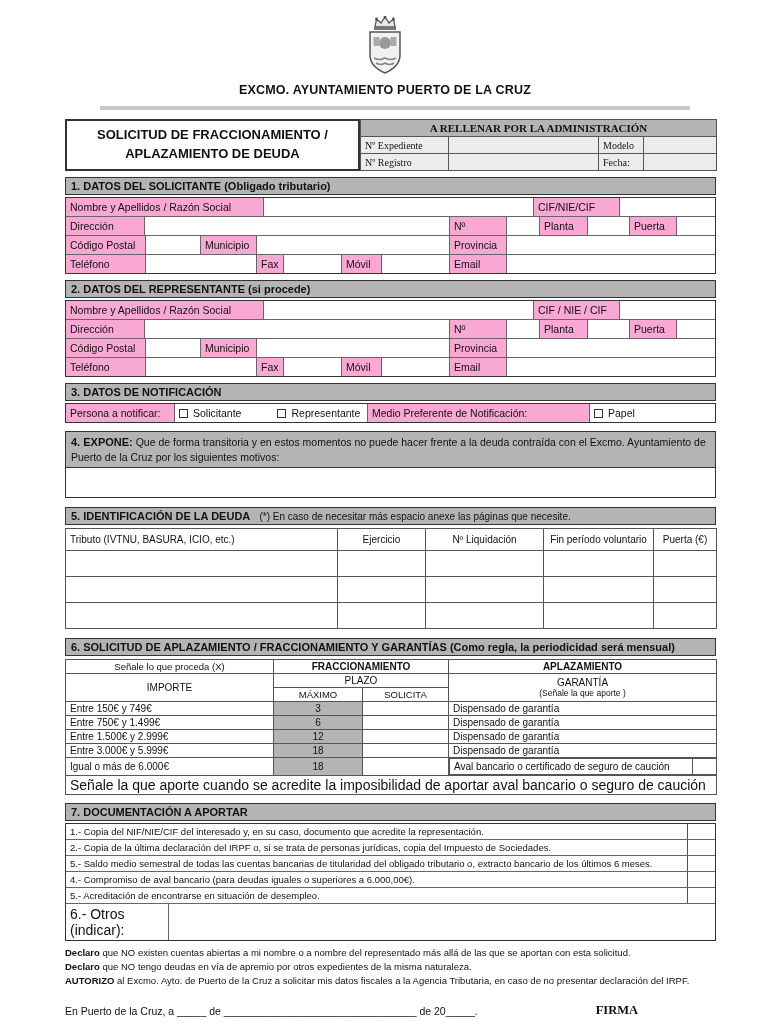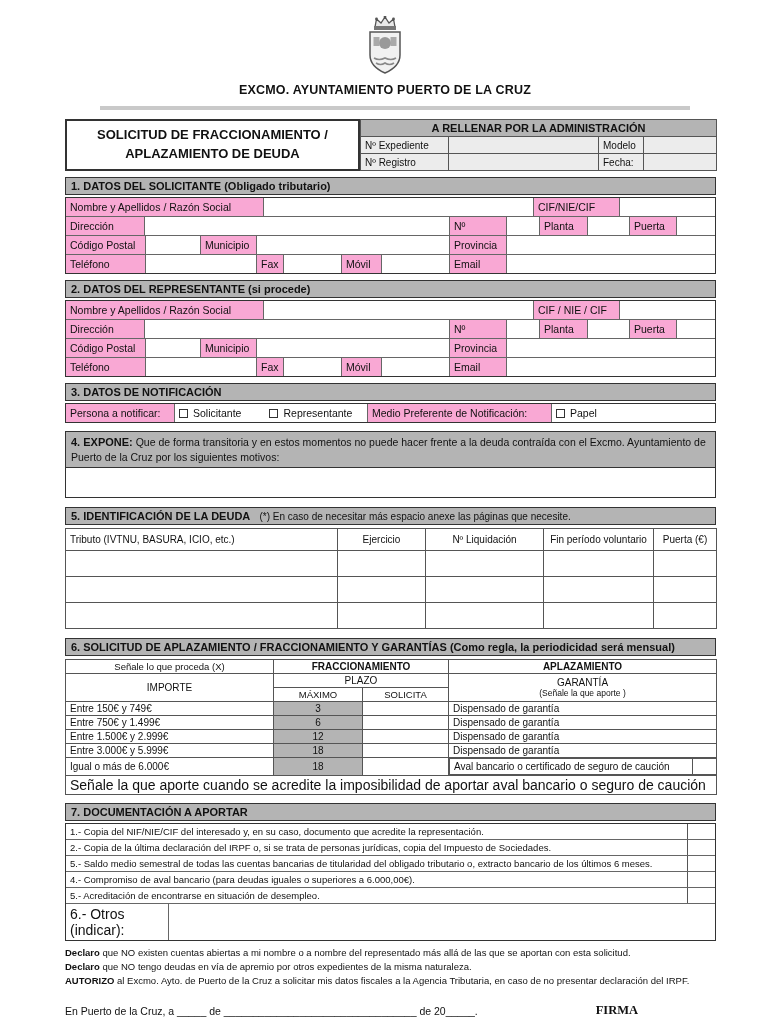--- a/index.html
+++ b/index.html
@@ -13,21 +13,21 @@
   .muni-title { text-align:center; font-weight:bold; font-size:12.5px; margin-top:3px; letter-spacing:.2px; }
   .top-rule { height:4px; background:#c9c9c9; width:590px; margin:9px 0 0 100px; }
 
   
   .topband { display:flex; margin-top:9px; }
   .title-box { width:295px; border:2px solid #333; background:#fff; display:flex; flex-direction:column;
     justify-content:center; text-align:center; font-weight:bold; font-size:13px; line-height:1.45; }
   .admin-box { width:356px; }
   table { border-collapse:collapse; table-layout:fixed; width:100%; }
   td { border:1px solid #555; font-size:10px; padding:1px 4px; overflow:hidden; white-space:nowrap; }
-  .admin-box td { height:17px; }
+  .admin-box td { height:17px;font-family:Liberation Serif, serif; }
   .admin-title { background:#b4b4b4; font-weight:bold; text-align:center; font-size:11px; height:16px; }
   .lblbg { background:#ececec; }
 
   
   .secbar { background:#b4b4b4; border:1px solid #333; font-weight:bold; font-size:11px;
     padding:2px 5px; margin-top:6px; }
   .secbar .note { font-weight:normal; font-size:10px; }
   .fbox { border:1px solid #333; border-top:none; margin-top:2px; border-top:1px solid #333; }
   .frow { display:flex; }
   .frow + .frow { border-top:1px solid #666; }
@@ -214,31 +214,31 @@
         <div class="cell inp" style="width:68px"></div>
         <div class="cell lbl" style="width:57px">Email</div>
         <div class="cell inp grow"></div>
       </div>
     </div>
 
     <div class="secbar">3. DATOS DE NOTIFICACIÓN</div>
     <div class="fbox">
       <div class="frow">
         <div class="cell lbl" style="width:108px">Persona a notificar:</div>
-        <div class="cell inp" style="width:193px; gap:28px">
+        <div class="cell inp" style="width:193px; gap:36px">
           <span style="display:flex;align-items:center">
             <span class="cb"></span>
             <span>Solicitante</span>
           </span>
           <span style="display:flex;align-items:center">
             <span class="cb"></span>
             <span>Representante</span>
           </span>
         </div>
-        <div class="cell lbl" style="width:184px">Medio Preferente de Notificación:</div>
+        <div class="cell lbl" style="width:222px">Medio Preferente de Notificación:</div>
         <div class="cell inp grow">
           <span class="cb"></span>
           <span>Papel</span>
         </div>
       </div>
     </div>
 
     <div class="fbox" style="margin-top:8px">
       <div class="expone-head"><b>4. EXPONE:</b> <span>Que de forma transitoria y en estos momentos no puede hacer frente a la deuda contraída con el Excmo. Ayuntamiento de Puerto de la Cruz por los siguientes motivos:</span></div>
       <div class="expone-body"></div>

